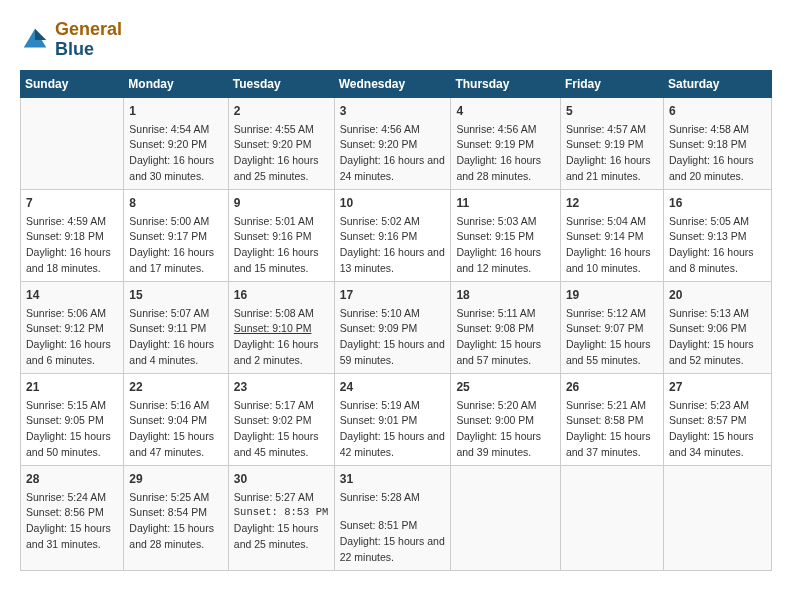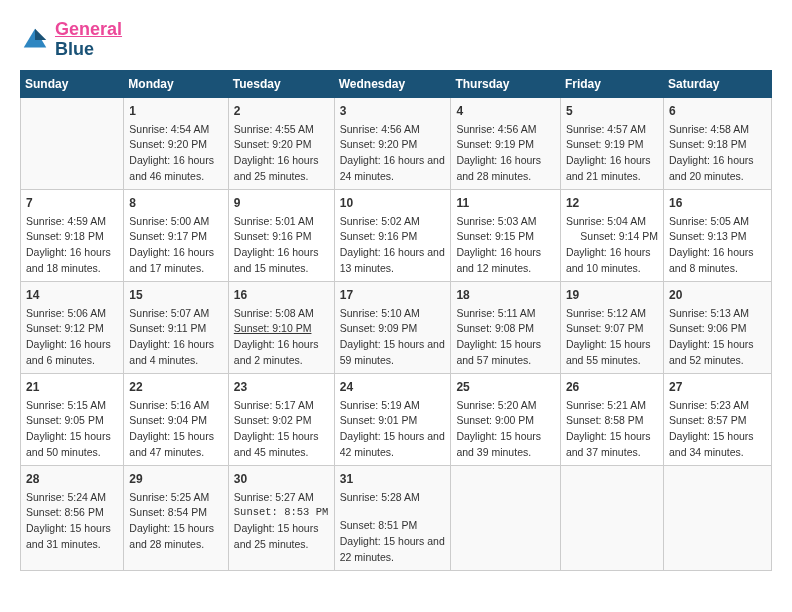--- a/index.html
+++ b/index.html
@@ -20,22 +20,21 @@
       display: flex;
       align-items: center;
     }
     .logo-text {
       font-size: 18px;
       font-weight: bold;
       color: #1a5276;
       line-height: 1.1;
     }
     .logo-text span {
-      color: #ec4899;
-      text-decoration: underline;
+      color: #a16207;
     }
     .logo-icon {
       width: 30px;
       height: 30px;
       margin-right: 5px;
     }
     .title-block {
       text-align: right;
     }
     .month-title {
@@ -123,21 +122,21 @@
         <th>Saturday</th>
       </tr>
   </thead>
   <tbody id="calendar-body">
   <tr>
         <td class="empty-cell"></td>
         <td>
           <span class="day-num">1</span>
           <span style="display: block;">Sunrise: 4:54 AM</span>
           <span style="display: block;">Sunset: 9:20 PM</span>
-          <span style="display: block;">Daylight: 16 hours and 46 minutes.</span>
+          <span style="display: block;">Daylight: 16 hours and 30 minutes.</span>
         </td>
         <td>
           <span class="day-num">2</span>
           <span style="display: block;">Sunrise: 4:55 AM</span>
           <span style="display: block;">Sunset: 9:20 PM</span>
           <span style="display: block;">Daylight: 16 hours and 25 minutes.</span>
         </td>
         <td>
           <span class="day-num">3</span>
           <span style="display: block;">Sunrise: 4:56 AM</span>
@@ -190,21 +189,21 @@
         </td>
         <td>
           <span class="day-num">11</span>
           <span style="display: block;">Sunrise: 5:03 AM</span>
           <span style="display: block;">Sunset: 9:15 PM</span>
           <span style="display: block;">Daylight: 16 hours and 12 minutes.</span>
         </td>
         <td>
           <span class="day-num">12</span>
           <span style="display: block;">Sunrise: 5:04 AM</span>
-          <span style="display: block; text-align: right;">Sunset: 9:14 PM</span>
+          <span style="display: block;">Sunset: 9:14 PM</span>
           <span style="display: block;">Daylight: 16 hours and 10 minutes.</span>
         </td>
         <td>
           <span class="day-num">16</span>
           <span style="display: block;">Sunrise: 5:05 AM</span>
           <span style="display: block;">Sunset: 9:13 PM</span>
           <span style="display: block;">Daylight: 16 hours and 8 minutes.</span>
         </td>
       </tr>
       <tr>

